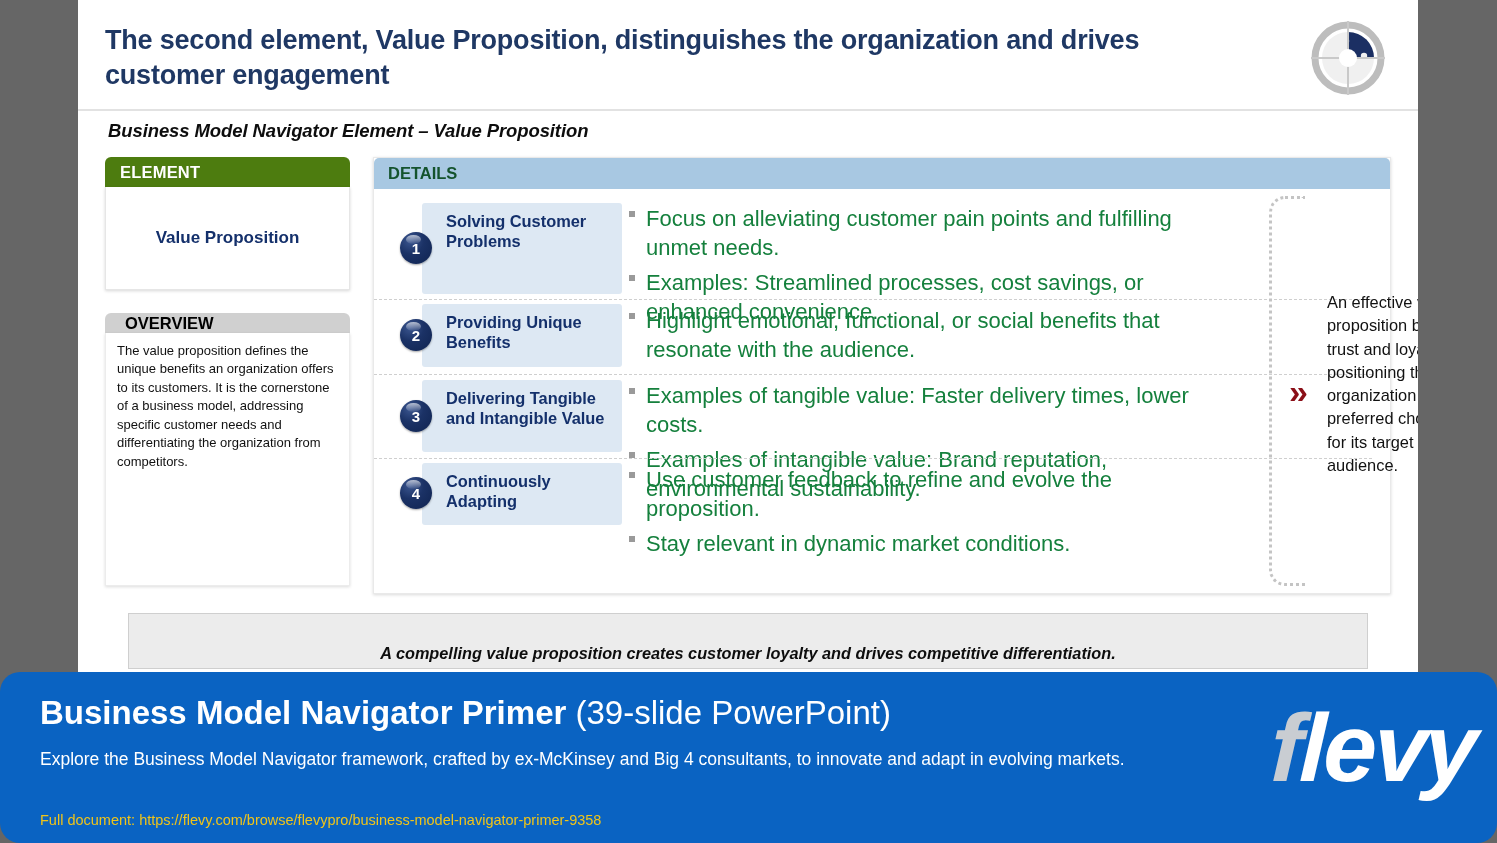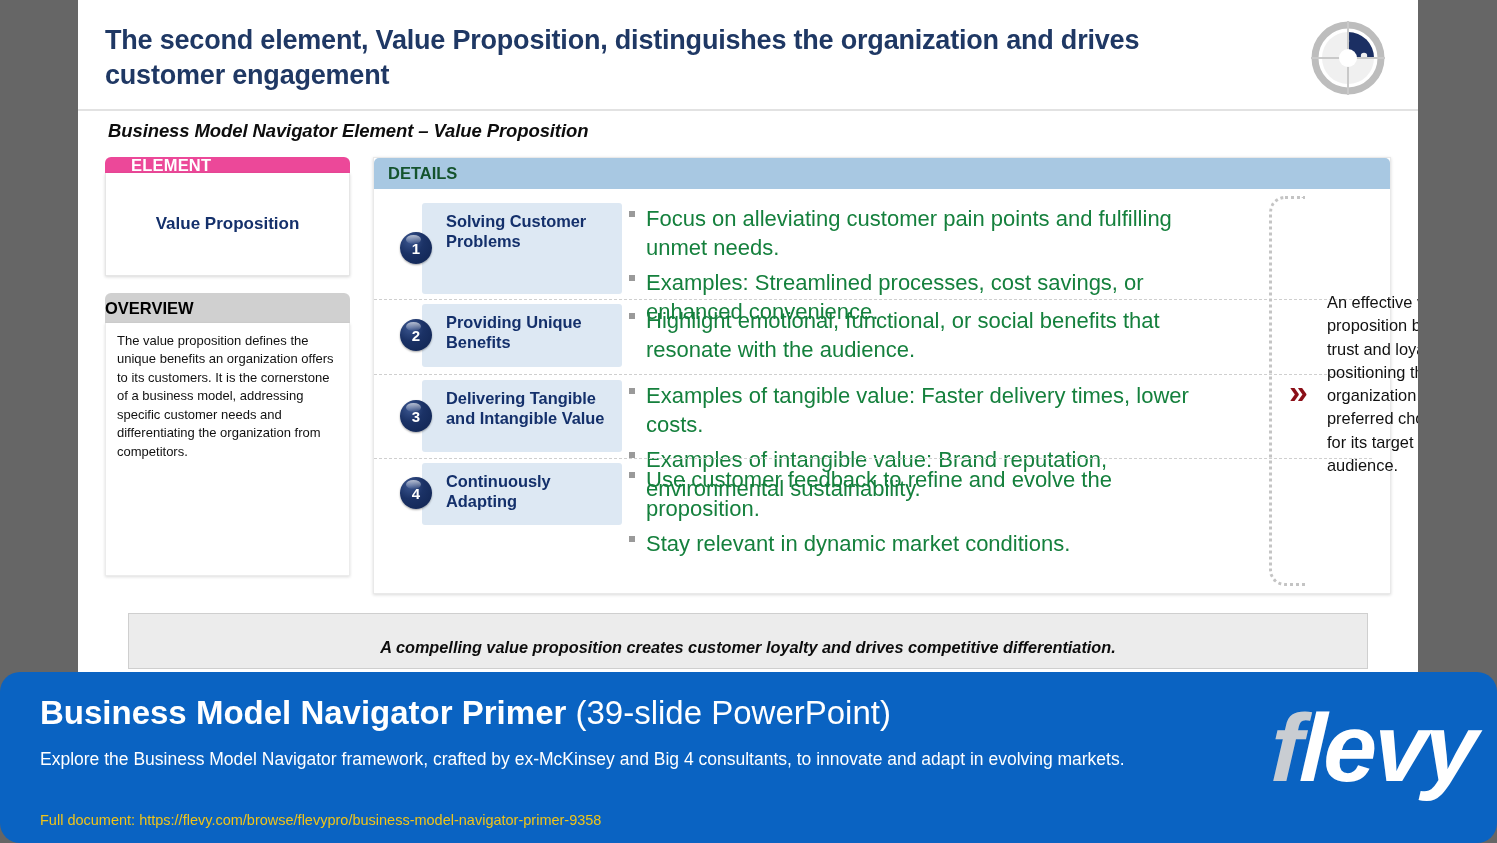--- a/index.html
+++ b/index.html
@@ -36,38 +36,38 @@
     position:absolute;left:30px;top:120px;
     font-size:18.5px;font-weight:bold;font-style:italic;color:#0d0d0d;
     letter-spacing:-0.1px;
   }
 
   
   #left-panel{
     position:absolute;left:27px;top:157px;width:245px;height:437px;
   }
   .panel-head-dark{
-    height:16px;background:#ec4899;border-radius:6px 6px 0 0;
+    height:30px;background:#4d7c0f;border-radius:6px 6px 0 0;
     color:#ffffff;font-size:16.5px;font-weight:bold;
-    display:flex;align-items:center;padding-left:26px;box-sizing:border-box;
+    display:flex;align-items:center;padding-left:15px;box-sizing:border-box;
     letter-spacing:0.2px;
   }
   #element-card{
     height:103px;background:#ffffff;border:1px solid #e6e6e6;border-top:none;
     box-shadow:0 1px 3px rgba(0,0,0,.16);
     display:flex;align-items:center;justify-content:center;
     box-sizing:border-box;
   }
   #element-name{
     font-size:17px;font-weight:bold;color:#14306b;text-align:center;
   }
   #overview-head{
-    margin-top:17px;height:30px;background:#d0d0d0;border-radius:6px 6px 0 0;
+    margin-top:23px;height:20px;background:#d0d0d0;border-radius:6px 6px 0 0;
     color:#000000;font-size:16.5px;font-weight:bold;
-    display:flex;align-items:center;padding-left:0;box-sizing:border-box;
+    display:flex;align-items:center;padding-left:20px;box-sizing:border-box;
   }
   #overview-card{
     height:253px;background:#ffffff;border:1px solid #ececec;border-top:none;
     box-shadow:0 1px 3px rgba(0,0,0,.14);
     padding:9px 10px 0 11px;box-sizing:border-box;
   }
   #overview-text{
     font-size:13px;color:#111;line-height:1.42;
   }
 
@@ -163,21 +163,21 @@
   #callout-text{
     position:absolute;left:58px;top:95px;width:140px;
     font-size:16.4px;color:#111;line-height:1.42;
   }
 
   
   #footnote{
     position:absolute;left:50px;top:613px;width:1240px;height:56px;
     background:#ececec;border:1px solid #cfcfcf;
     box-sizing:border-box;
-    display:flex;align-items:flex-start;justify-content:center;
+    display:flex;align-items:center;justify-content:center;
   }
   #footnote-text{
     font-size:16.3px;font-weight:bold;font-style:italic;color:#0d0d0d;
     text-align:center;padding-top:24px;
   }
 
   
   #banner{
     position:absolute;left:0;top:672px;width:1497px;height:171px;
     background:#0a63c2;overflow:hidden;border-radius:20px;

